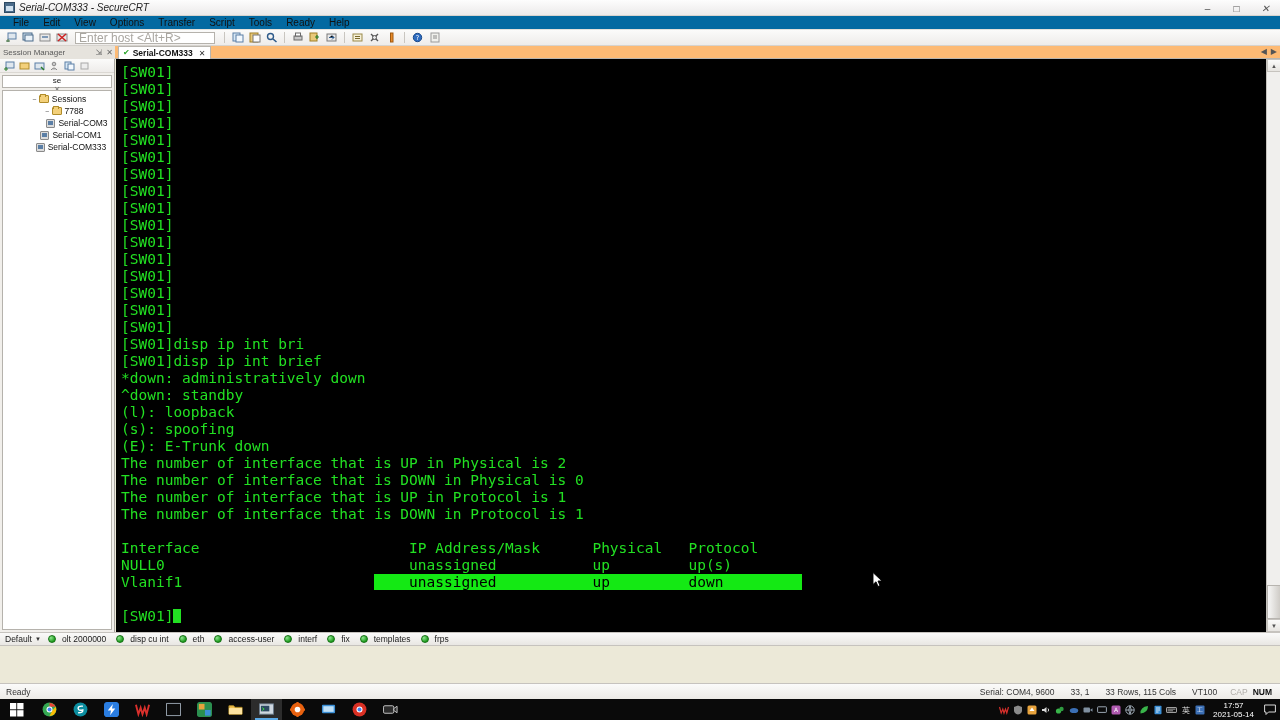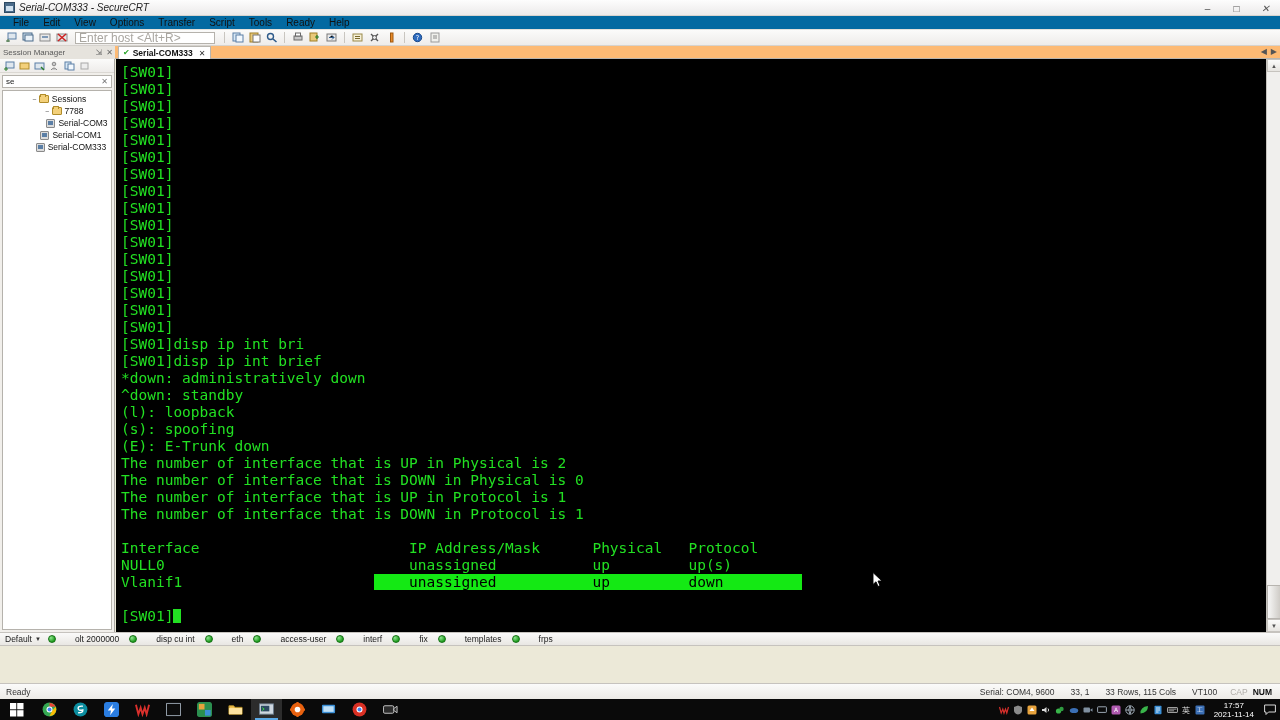--- a/index.html
+++ b/index.html
@@ -93,21 +93,21 @@
     background: #f1efeb; border-right: 1px solid #a8a5a0;
     display: flex; flex-direction: column;
   }
   .sess-toolbar {
     height: 14px; display: flex; align-items: center; gap: 2px; padding-left: 3px;
     background: linear-gradient(#fbfbfa, #eeecea); border-bottom: 1px solid #dbd8d3;
   }
   .sbtn { width: 13px; height: 12px; display: flex; align-items: center; justify-content: center; }
   .sess-filter {
     height: 13px; margin: 2px 2px 0 2px; background: #fff; border: 1px solid #b5b2ac;
-    display: flex; align-items: center; padding: 0 3px;
+    display: flex; align-items: center; padding: 0 3px; flex-direction: column;
   }
   .sess-filter-text { font-size: 8px; color: #222; flex: 1; }
   .sess-filter-x { font-size: 8px; color: #777; }
   .tree {
     flex: 1; margin: 2px; background: #fff; border: 1px solid #b5b2ac; overflow: hidden;
     padding-top: 2px;
   }
   .tnode { display: flex; align-items: center; height: 12px; font-size: 8.5px; color: #111; white-space: nowrap; justify-content: center; }
   .texp { width: 9px; text-align: center; font-size: 7px; color: #555; flex: 0 0 auto; }
   .ticon { width: 11px; height: 10px; display: inline-flex; align-items: center; justify-content: center; flex: 0 0 auto; margin-right: 2px; }
@@ -159,21 +159,21 @@
 
   
   .buttonbar {
     position: absolute; left: 0; top: 632px; width: 1280px; height: 14px;
     background: linear-gradient(#fafaf9, #e9e7e3);
     border-top: 1px solid #c6c3be; border-bottom: 1px solid #c6c3be;
     display: flex; align-items: center; padding-left: 5px; gap: 0px;
   }
   .bb-default { font-size: 8.5px; color: #222; margin-right: 3px; }
   .bb-caret { font-size: 6px; color: #333; margin-right: 7px; }
-  .bb-btn { display: flex; align-items: center; gap: 19px; margin-right: 10px; }
+  .bb-btn { display: flex; align-items: center; gap: 6px; margin-right: 10px; }
   .bb-dot {
     width: 8px; height: 8px; border-radius: 50%;
     background: radial-gradient(circle at 30% 30%, #8ee68e, #1f9c1f 70%);
     border: 1px solid #147014; flex: 0 0 auto;
   }
   .bb-lbl { font-size: 8.5px; color: #1a1a1a; white-space: nowrap; }
 
   
   .statusbar {
     position: absolute; left: 0; top: 683px; width: 1280px; height: 16px;
@@ -668,21 +668,21 @@
           </svg>
         </span>
       <span class="ti">
           <svg width="10" height="10" viewBox="0 0 10 10">
             <rect x="0.5" y="0.5" width="9" height="9" rx="1" fill="#3b6fb5"></rect>
             <text x="5" y="7.4" font-size="6" fill="#fff" text-anchor="middle" font-family="DejaVu Sans">工</text>
           </svg>
         </span>
       <span class="clock">
         <span>17:57</span>
-        <span>2021-11-14</span>
+        <span>2021-05-14</span>
       </span>
       <span class="notif">
         <svg width="12" height="11" viewBox="0 0 12 11">
             <path d="M0.6 1 h10.8 v7 H4.5 L2 10.5 V8 H0.6 Z" fill="none" stroke="#d8d8d8" stroke-width="1"></path>
           </svg>
       </span>
     </div>
   </div>
 
   <div class="mouse-cursor">

